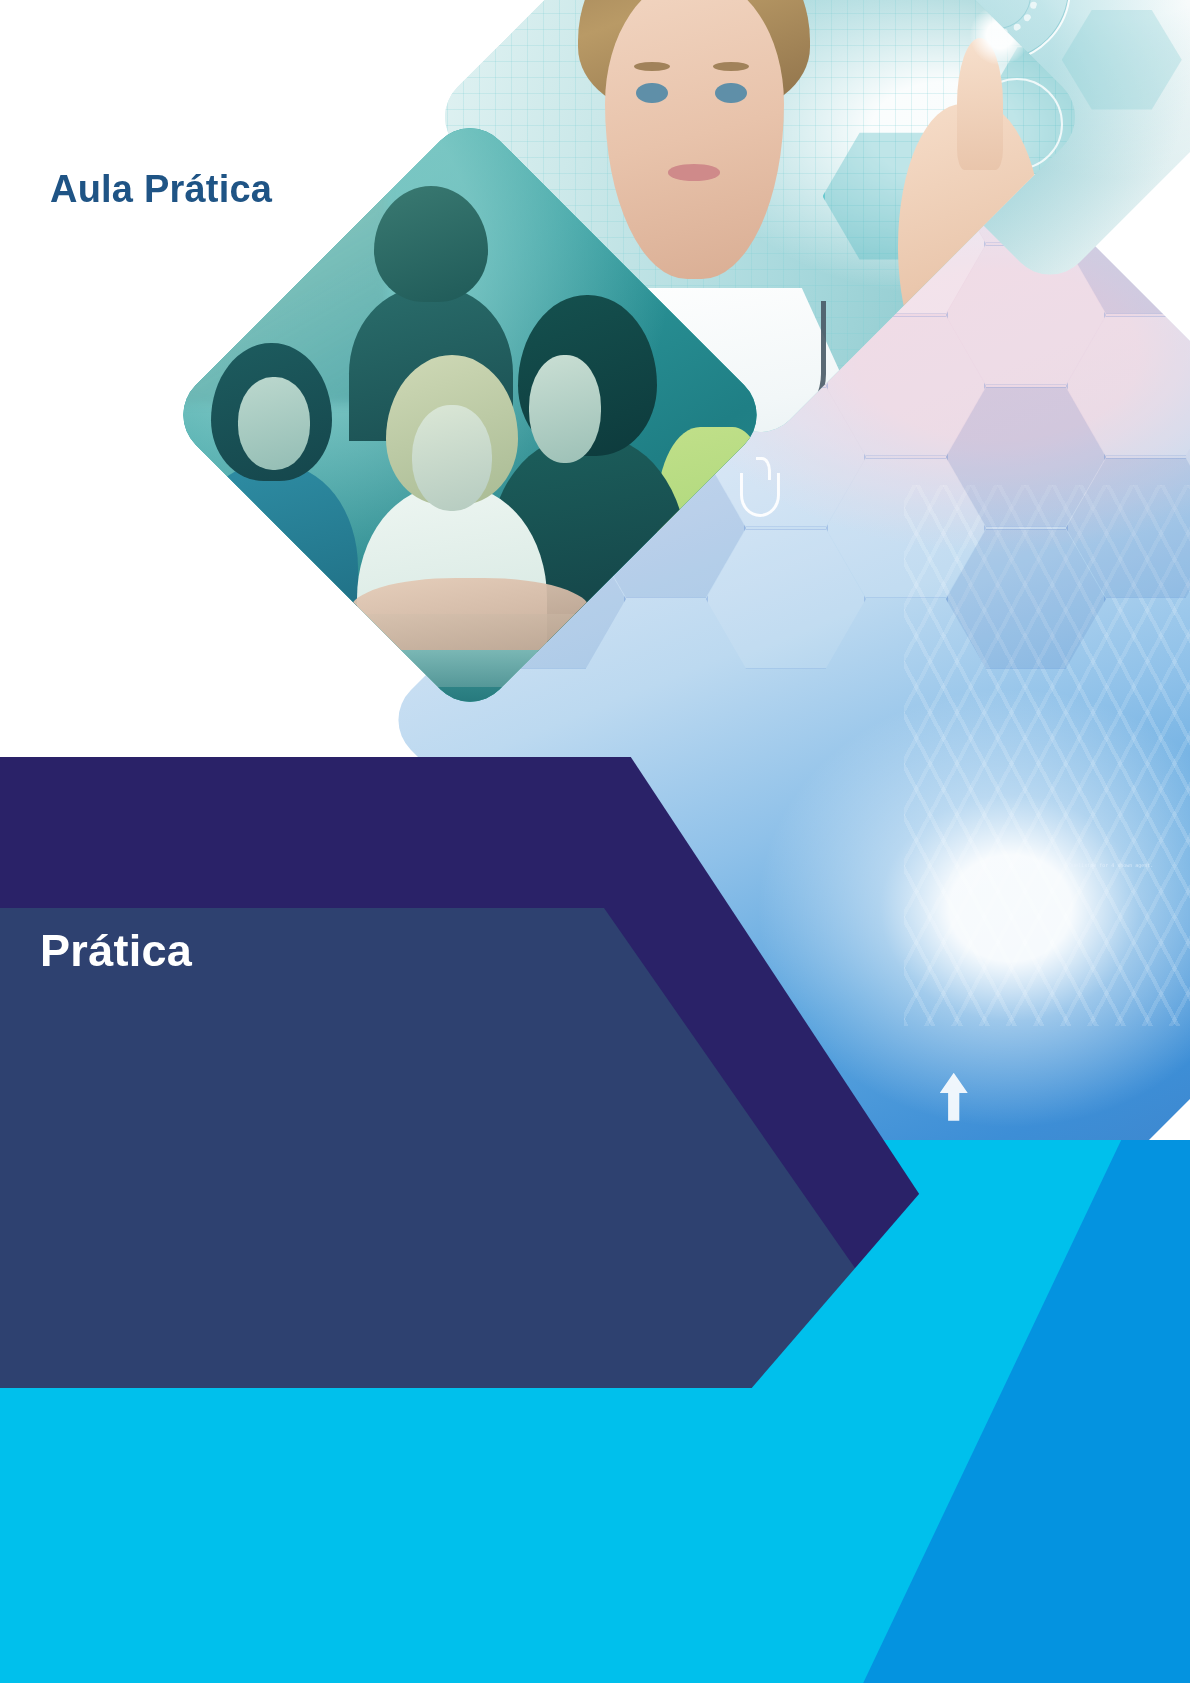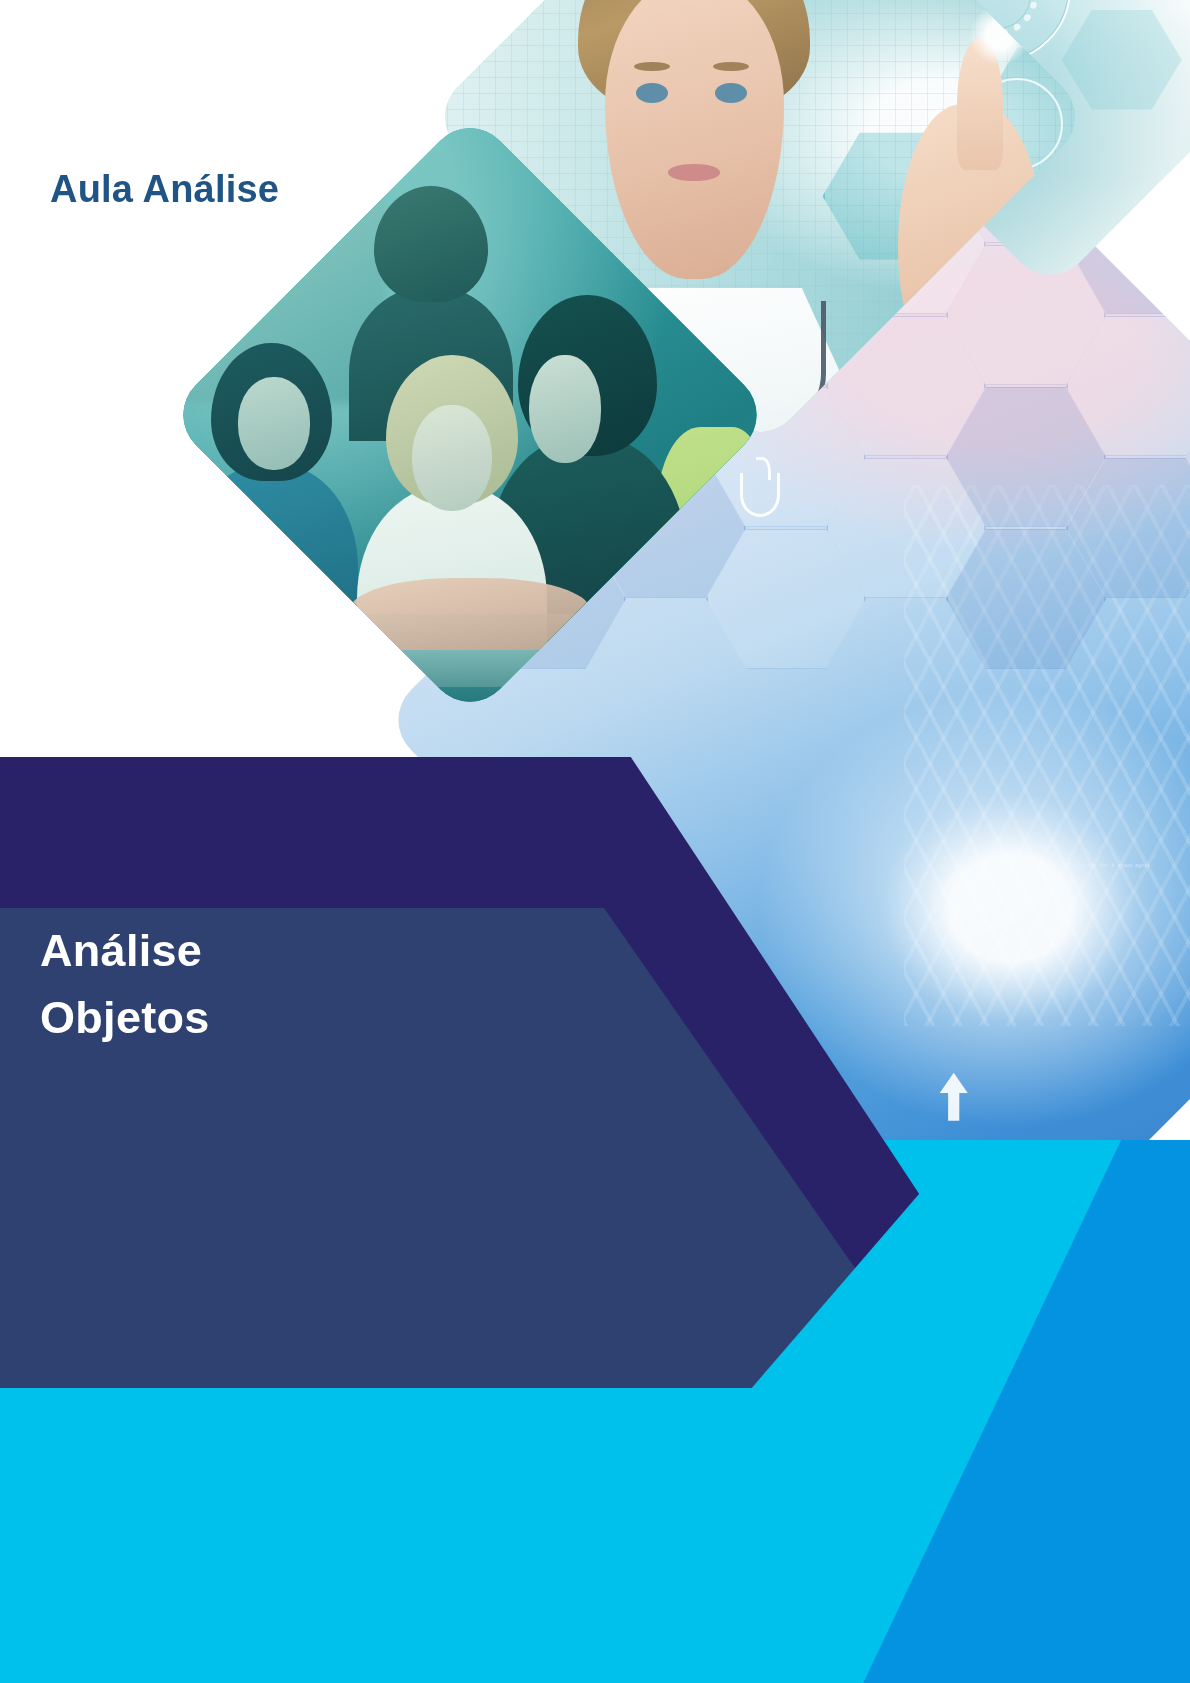--- a/index.html
+++ b/index.html
@@ -521,21 +521,20 @@
   <div class="navy-dark"></div>
   <div class="navy-dark-wedge"></div>
   <div class="navy-light"></div>
   <div class="navy-light-wedge"></div>
 
   <div class="cyan-over-navy"></div>
   <div class="cyan-strip"></div>
   <div class="blue-diag"></div>
 
   <div class="top-title">
-    <span>Aula Análise</span>
+    <span>Aula Prática</span>
   </div>
 
   <div class="main-title">
-    <span>Análise</span>
-    <span>Objetos</span>
+    <span>Prática</span>
   </div>
 
 </div>
 
 </body></html>

